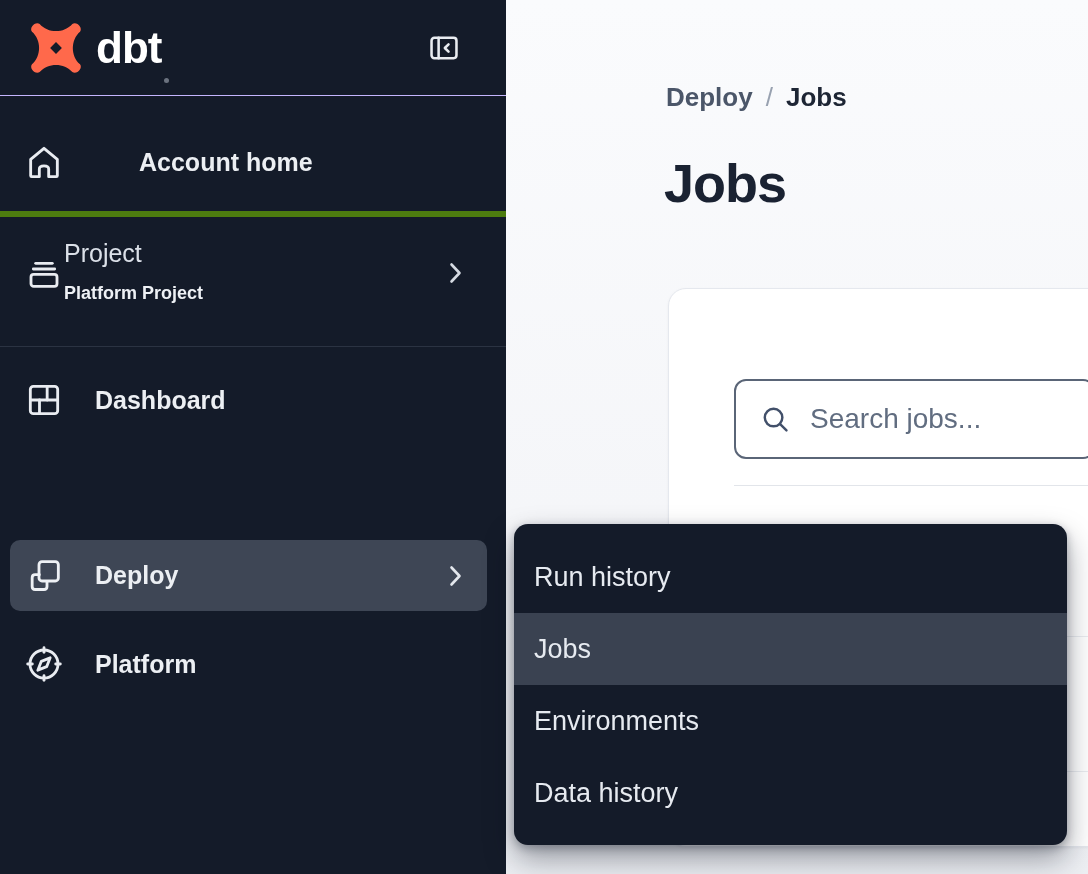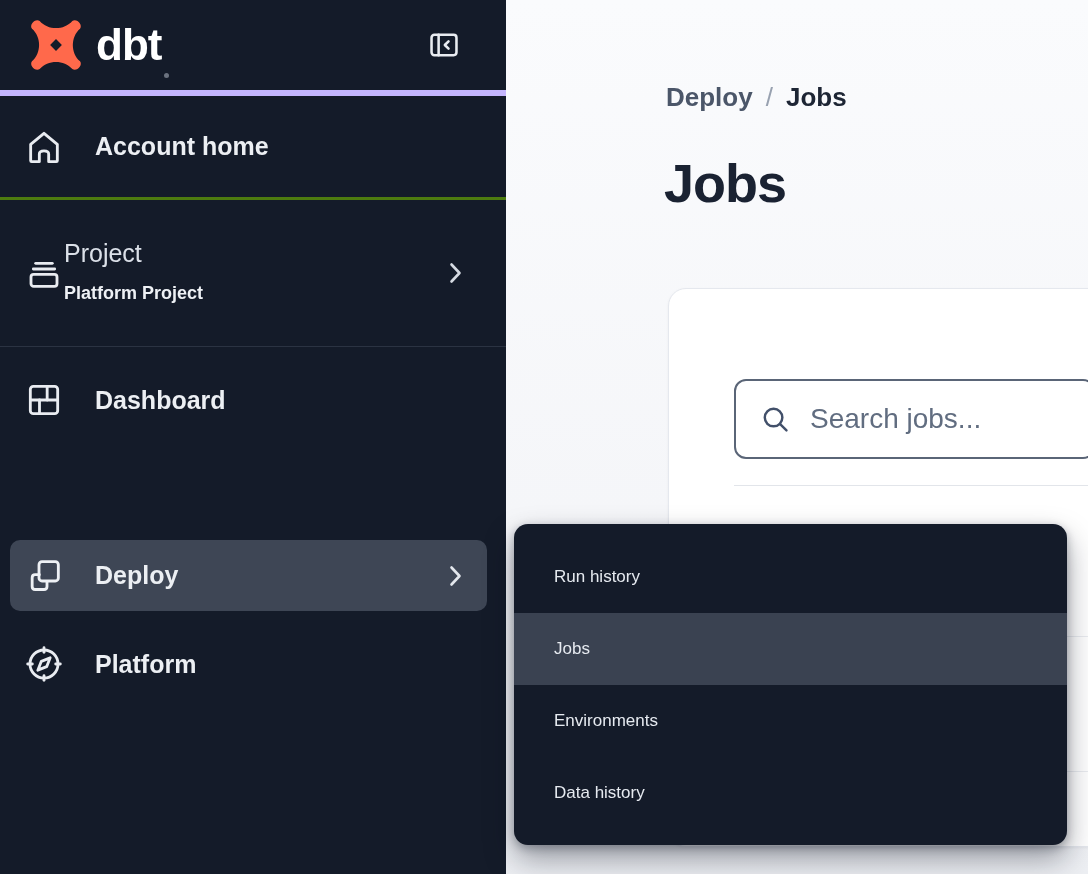--- a/index.html
+++ b/index.html
@@ -51,33 +51,33 @@
   .row-line.r2 { top:482px; }
 
   
   .flyout {
     position:absolute; left:8px; top:524px; width:553px; height:321px;
     background:#141b29; border-radius:14px; padding:17px 0;
     box-shadow:0 14px 30px rgba(8,14,28,.38), 0 3px 10px rgba(8,14,28,.28);
     z-index:5;
   }
   .flyout-item {
-    height:72px; display:flex; align-items:center; padding:0 40px;
-    font-size:17px; color:#e6eaf0; cursor:pointer;
+    height:72px; display:flex; align-items:center; padding:0 20px;
+    font-size:27px; color:#e6eaf0; cursor:pointer;
   }
   .flyout-item.active { background:#3a4251; }
 
   
   .sidebar {
     position:absolute; left:0; top:0; width:506px; height:874px;
     background:#141b29; color:#e9ecf1;
   }
   .sb-header {
     position:absolute; top:0; left:0; width:506px; height:96px;
-    border-bottom:6px solid #c4b5fd;
+    border-bottom:1px solid #c4b5fd;
     display:flex; align-items:center; padding:0 44px 0 27px;
   }
   .logo-mark { width:58px; height:58px; flex:none; cursor:pointer; }
   .logo-text {
     font-size:44px; font-weight:bold; color:#ffffff; margin-left:11px;
     letter-spacing:-1px; line-height:1;
   }
   .logo-tm-dot {
     width:5px; height:5px; border-radius:50%; background:#9aa2ad; opacity:.65;
     align-self:flex-end; margin:0 0 12px 3px;
@@ -89,21 +89,21 @@
   }
 
   .sb-item {
     position:absolute; left:0; width:506px;
     display:flex; align-items:center; padding-left:24px; cursor:pointer;
   }
   .sb-item svg.nav-ic { width:40px; height:40px; flex:none; }
   .sb-label { margin-left:31px; font-size:25px; font-weight:bold; color:#eceff3; }
   .chev { margin-left:auto; margin-right:44px; flex:none; display:flex; }
 
-  .row-account   { top:96px;  height:104px; border-bottom:3px solid #4d7c0f; }
+  .row-account   { top:113px;  height:104px; border-bottom:6px solid #4d7c0f;gap:44px; }
   .row-project   { top:200px; height:147px; border-bottom:1px solid #2b3342; }
   .project-text  { line-height:40px; }
   .project-label { display:block; font-size:25px; font-weight:normal; color:#dbe0e8; }
   .project-name  { display:block; font-size:18px; font-weight:bold; color:#eef1f5; }
   .row-dashboard { top:360px; height:80px; }
   .row-develop   { top:448px; height:80px; }
   .row-deploy {
     top:540px; height:71px; left:10px; width:477px;
     background:#3e4655; border-radius:10px; padding-left:14px;
   }

